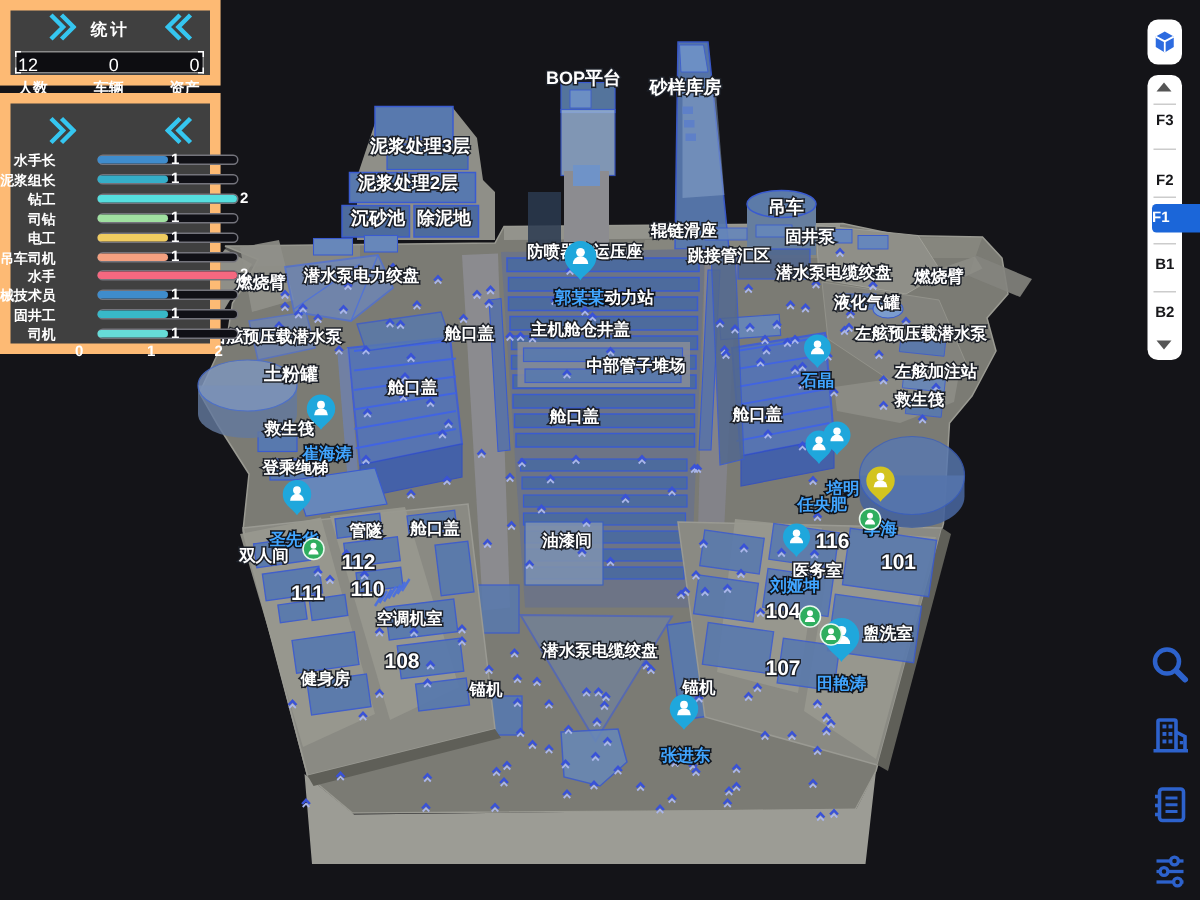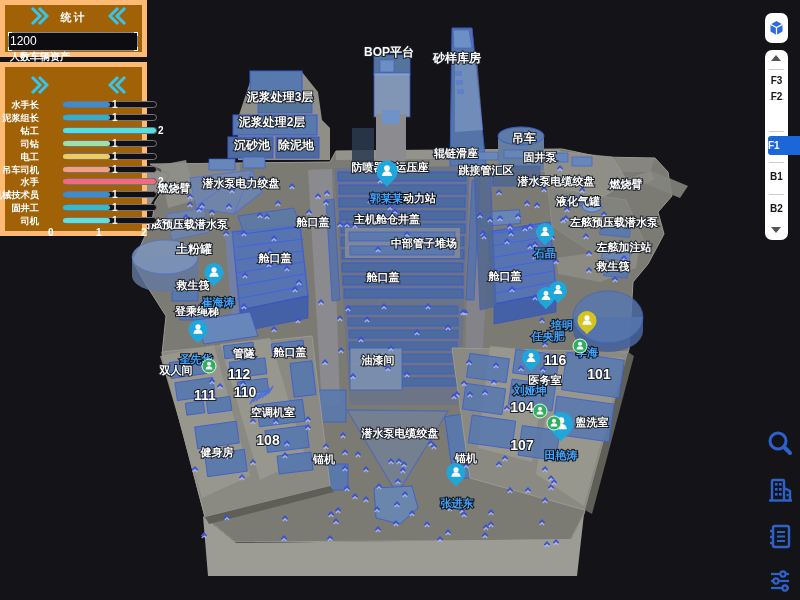--- a/index.html
+++ b/index.html
@@ -1,26 +1,26 @@
 <!DOCTYPE html>
 <html><head><meta charset="utf-8">
 <style>
 *{margin:0;padding:0;box-sizing:border-box}
 html,body{width:800px;height:600px;overflow:hidden;background:#141418;font-family:"Liberation Sans",sans-serif}
 #stage{position:relative;width:800px;height:600px;background:#141418}
 svg{position:absolute;left:0;top:0}
 
-.panel{position:absolute;background:#a16207;border:5px solid #fdba74}
+.panel{position:absolute;background:#404040;border:7px solid #fdba74}
 #p1{left:0;top:0;width:147px;height:57px}
 #p2{left:0;top:62px;width:147px;height:174px}
 .phead{position:relative;height:26px}
 .ptitle{position:absolute;top:5px;left:0;right:0;text-align:center;color:#fff;font-size:11px;font-weight:bold;letter-spacing:2px}
 .chev{position:absolute;top:1px;width:20px;height:20px}
 .statbox{position:absolute;left:3px;right:4px;top:27px;bottom:1px;border:1px solid #8a8a8a;background:#0d0d11}
-.vals,.labs{position:absolute;left:1px;right:2px;display:flex;color:#fff}
+.vals,.labs{position:absolute;left:1px;right:2px;display:flex;justify-content:space-between;color:#fff}
 .vals{top:1px;font-size:12px}
 .labs{top:17px;font-size:10px;font-weight:bold}
 .corner{position:absolute;width:4px;height:4px;border:1px solid #fff}
 .rows{position:absolute;left:0;top:32px;right:0}
 .row{position:absolute;height:12px;left:12px;right:0}
 .rlab{position:absolute;right:103px;top:0;color:#fff;font-size:10px;font-weight:bold;white-space:nowrap;transform:scale(0.92);transform-origin:right top}
 .track{position:absolute;left:46px;width:94px;top:2px;height:7px;border:1px solid #74747c;border-radius:4px;background:#101016}
 .fill{position:absolute;left:46px;top:3px;height:5px;border-radius:3px}
 .rval{position:absolute;top:0;color:#fff;font-size:10px;font-weight:bold}
 .axis{position:absolute;top:160px;left:0;right:0;color:#fff;font-size:10px;font-weight:bold}
@@ -601,21 +601,21 @@
           <path d="M0,-7 L6,-3.6 L6,3.4 L0,7 L-6,3.4 L-6,-3.6 Z" fill="#2d6be0"></path>
           <path d="M-6,-3.6 L0,-0.4 L6,-3.6 M0,-0.4 L0,7" stroke="#fff" stroke-width="1.2" fill="none"></path>
         </g>
       </svg>
 </div>
 <div id="floors">
   <div class="tri triu" style="position:absolute;left:6px;top:5px"></div>
   <div class="fsep" style="top:19px"></div>
   <div class="fitem" style="top:24px">F3</div>
   <div class="fsep" style="top:49px"></div>
-  <div class="fitem" style="top:40px">F2</div>
+  <div class="fitem" style="top:64px">F2</div>
   <div class="fsep" style="top:81px"></div>
   <div class="fsep" style="top:112px"></div>
   <div class="fitem" style="top:120px">B1</div>
   <div class="fsep" style="top:144px"></div>
   <div class="fitem" style="top:152px">B2</div>
   <div class="tri trid" style="position:absolute;left:6px;top:177px"></div>
   <div class="f1">F1</div>
 </div>
 
 <svg class="bricon" style="top:428px" width="32" height="32" viewBox="0 0 32 32">

